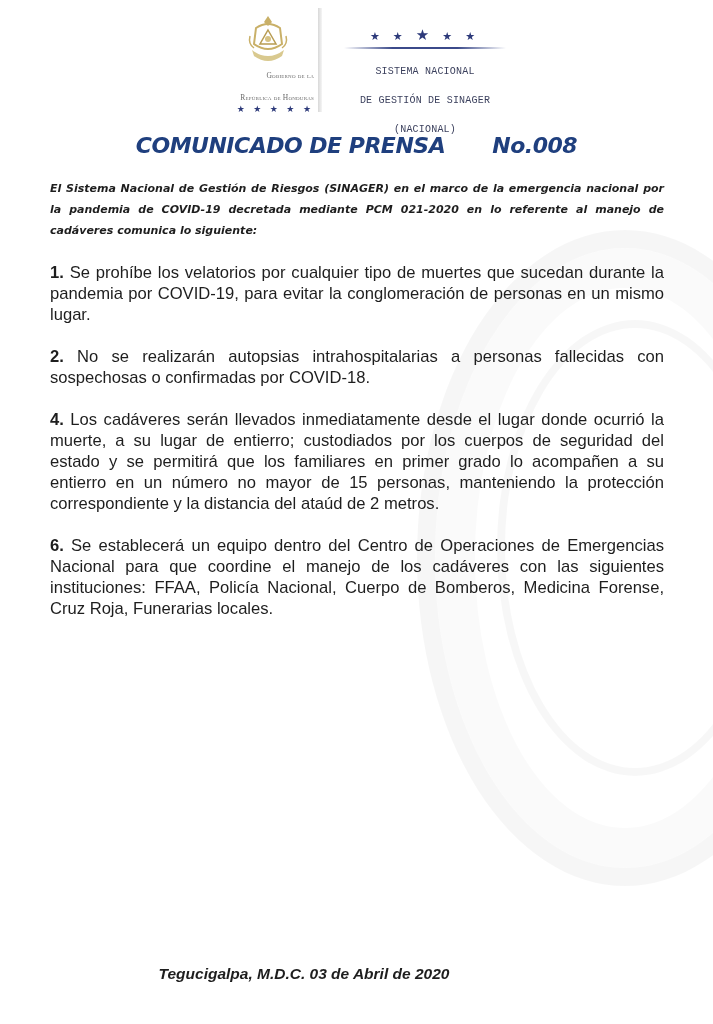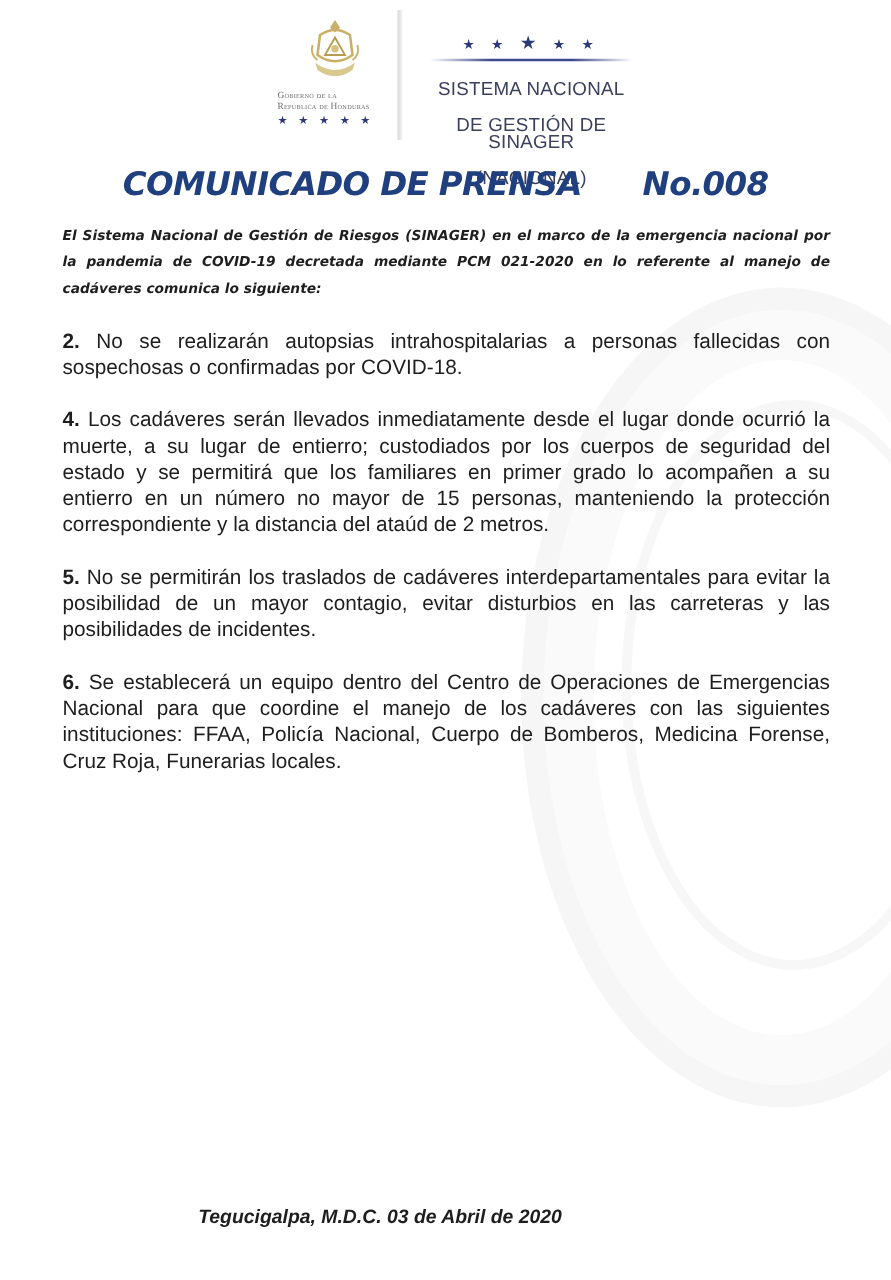--- a/index.html
+++ b/index.html
@@ -19,21 +19,21 @@
   .watermark2 {
     position: absolute; right: -60px; top: 320px;
     width: 260px; height: 440px; border-radius: 50%;
     border: 8px solid rgba(0,0,0,0.03);
     pointer-events: none;
   }
   .header {
     position: absolute; left: 0; top: 0; width: 713px; height: 118px;
   }
   .gov-logo {
-    position: absolute; left: 222px; top: 14px; width: 92px; text-align: left;
+    position: absolute; left: 222px; top: 14px; width: 92px; text-align: right;
   }
   .coat {
     width: 44px; height: 54px; margin: 0 auto; position: relative;
   }
   .gov-text {
     font-family: "Liberation Serif", serif; font-size: 7.5px; line-height: 9px;
     color: #6b6b6b; letter-spacing: 0.2px; font-variant: small-caps;
     margin-top: 3px;
   }
   .gov-stars { font-size: 9px; color: #2d3a7a; letter-spacing: 3px; margin-top: 2px; }
@@ -44,27 +44,27 @@
   .sinager {
     position: absolute; left: 340px; top: 28px; width: 170px; text-align: center;
   }
   .sin-stars { color: #2d3a7a; font-size: 11px; letter-spacing: 5px; line-height: 14px; }
   .sin-stars .big { font-size: 15px; }
   .sin-rule {
     height: 2px; margin: 4px 4px 5px 4px;
     background: linear-gradient(to right, #fff, #3b4a8a 30%, #3b4a8a 70%, #fff);
   }
   .sin-text {
-    font-family: Liberation Sans, sans-serif; font-size: 15px; line-height: 13px;
+    font-family: Liberation Mono, monospace; font-size: 10px; line-height: 13px;
     color: #3a3f5c; letter-spacing: 0.2px; margin-top: 16px;
   }
   .title-row {
     position: absolute; top: 133px; left: 0; width: 713px; text-align: center;
     font-family: "DejaVu Sans", sans-serif; font-weight: bold; font-style: italic;
-    color: #1f3f7e; font-size: 26px; letter-spacing: -0.5px;
+    color: #1f3f7e; font-size: 22px; letter-spacing: -0.5px;
   }
   .title-row .num { margin-left: 40px; }
   .content {
     position: absolute; left: 50px; top: 178px; width: 614px;
     font-size: 16.6px; line-height: 21px; text-align: justify; color: #1e1e1e;
   }
   .intro { font-style: italic; font-weight: bold; font-family: "DejaVu Sans", sans-serif; font-size: 11px; line-height: 21px; }
   .item { margin-top: 21px; }
   .item .n { font-weight: bold; }
   .footer {
@@ -85,21 +85,21 @@
         <path d="M22 2 L26 8 L22 12 L18 8 Z" fill="#c9b068"></path>
         <path d="M10 14 Q22 6 34 14 L36 30 Q22 40 8 30 Z" fill="none" stroke="#c9b068" stroke-width="2"></path>
         <path d="M22 16 L30 30 L14 30 Z" fill="none" stroke="#b89c52" stroke-width="1.5"></path>
         <circle cx="22" cy="25" r="3" fill="#d6c283"></circle>
         <path d="M6 36 Q22 48 38 36 L36 42 Q22 52 8 42 Z" fill="#d9c98f"></path>
         <path d="M4 22 Q2 30 8 34" fill="none" stroke="#c9b068" stroke-width="1.5"></path>
         <path d="M40 22 Q42 30 36 34" fill="none" stroke="#c9b068" stroke-width="1.5"></path>
       </svg>
     </div>
     <div class="gov-text">Gobierno de la</div>
-    <div class="gov-text" style="margin-top:0">República de Honduras</div>
+    <div class="gov-text" style="margin-top:13px">República de Honduras</div>
     <div class="gov-stars">★ ★ ★ ★ ★</div>
   </div>
 
   <div class="divider-v"></div>
 
   <div class="sinager">
     <div class="sin-stars">
       <span>★ ★</span>
       <span class="big">★</span>
       <span>★ ★</span>
@@ -113,30 +113,30 @@
 
 <div class="title-row">
   <span>COMUNICADO DE PRENSA</span>
   <span class="num">No.008</span>
 </div>
 
 <div class="content">
   <div class="intro">El Sistema Nacional de Gestión de Riesgos (SINAGER) en el marco de la emergencia nacional por la pandemia de COVID-19 decretada mediante PCM 021-2020 en lo referente al manejo de cadáveres comunica lo siguiente:</div>
 
   <div class="item">
+    <span class="n">1.</span>
+    <span>Se prohíbe los velatorios por cualquier tipo de muertes que sucedan durante la pandemia por COVID-19, para evitar la conglomeración de personas en un mismo lugar.</span>
+  </div>
+  <div class="item">
     <span class="n">2.</span>
     <span>No se realizarán autopsias intrahospitalarias a personas fallecidas con sospechosas o confirmadas por COVID-18.</span>
   </div>
   <div class="item">
     <span class="n">4.</span>
     <span>Los cadáveres serán llevados inmediatamente desde el lugar donde ocurrió la muerte, a su lugar de entierro; custodiados por los cuerpos de seguridad del estado y se permitirá que los familiares en primer grado lo acompañen a su entierro en un número no mayor de 15 personas, manteniendo la protección correspondiente y la distancia del ataúd de 2 metros.</span>
-  </div>
-  <div class="item">
-    <span class="n">5.</span>
-    <span>No se permitirán los traslados de cadáveres interdepartamentales para evitar la posibilidad de un mayor contagio, evitar disturbios en las carreteras y las posibilidades de incidentes.</span>
   </div>
   <div class="item">
     <span class="n">6.</span>
     <span>Se establecerá un equipo dentro del Centro de Operaciones de Emergencias Nacional para que coordine el manejo de los cadáveres con las siguientes instituciones: FFAA, Policía Nacional, Cuerpo de Bomberos, Medicina Forense, Cruz Roja, Funerarias locales.</span>
   </div>
 </div>
 
 <div class="footer">Tegucigalpa, M.D.C. 03 de Abril de 2020</div>
 
 </body></html>

